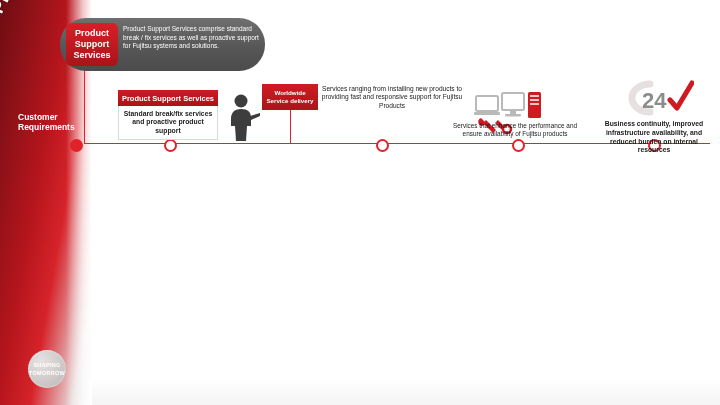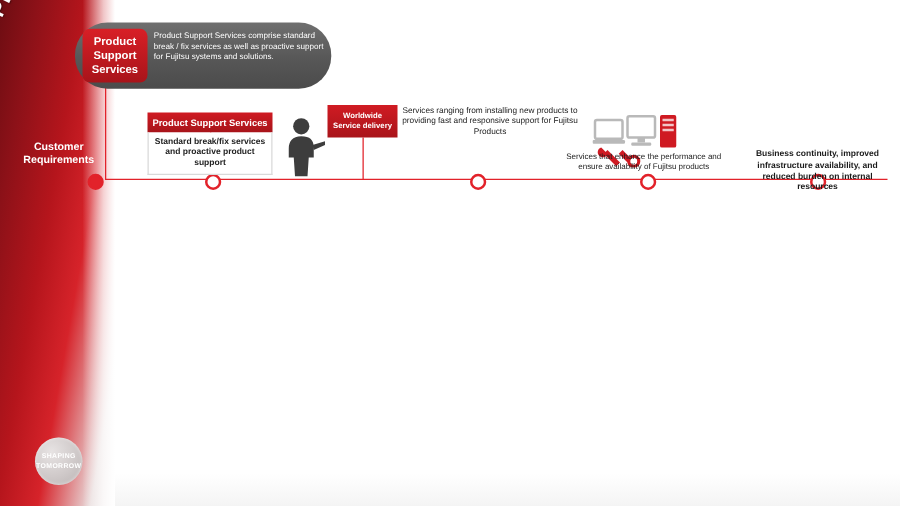--- a/index.html
+++ b/index.html
@@ -37,21 +37,21 @@
   }
   .badge span{
     position:absolute;left:0;right:0;text-align:center;color:#ffffff;
     font-size:5.5px;font-weight:bold;line-height:7px;letter-spacing:.3px;
   }
   .badge .l1{top:12px;}
   .badge .l2{top:20px;}
 
   
   .cust-box{
-    position:absolute;left:18px;top:112px;width:58px;text-align:center;
+    position:absolute;left:18px;top:112px;width:58px;text-align:left;
     color:#ffffff;font-size:8.5px;line-height:10px;font-weight:bold;
   }
 
   
   .line{position:absolute;background:#e2222a;}
   .hline{height:1px;}
   .vline{width:1px;}
 
   .dot{
     position:absolute;width:9px;height:9px;border-radius:50%;
@@ -201,17 +201,24 @@
         <path d="M12 30 L22 40 L19 43 L9 33 Z" fill="#cf1a22"></path>
         <path d="M7 28 a4 4 0 1 0 5 5 Z" fill="#cf1a22"></path>
         <path d="M24 30 L31 37 L28 40 L21 33 Z" fill="#cf1a22"></path>
         <circle cx="33" cy="39" r="4" fill="none" stroke="#cf1a22" stroke-width="2.5"></circle>
       </g>
     </svg>
   </div>
 
   <div class="txt t-perf">Services that enhance the performance and ensure availability of Fujitsu products</div>
 
+  <div class="icon24">
+    <svg viewBox="0 0 74 42" width="74" height="42">
+      <path d="M30 6 a18 14 0 1 0 0 28" fill="none" stroke="#e6e0e0" stroke-width="7" stroke-linecap="round"></path>
+      <text x="22" y="30" font-family="Liberation Sans, sans-serif" font-size="22" font-weight="bold" fill="#8c8c8c">24</text>
+      <path d="M50 22 L57 30 L72 5" fill="none" stroke="#cf1a22" stroke-width="5" stroke-linecap="round" stroke-linejoin="round"></path>
+    </svg>
+  </div>
 
   <div class="txt t-bus">Business continuity, improved infrastructure availability, and reduced burden on internal resources</div>
 
 
 </div>
 
 </body></html>

